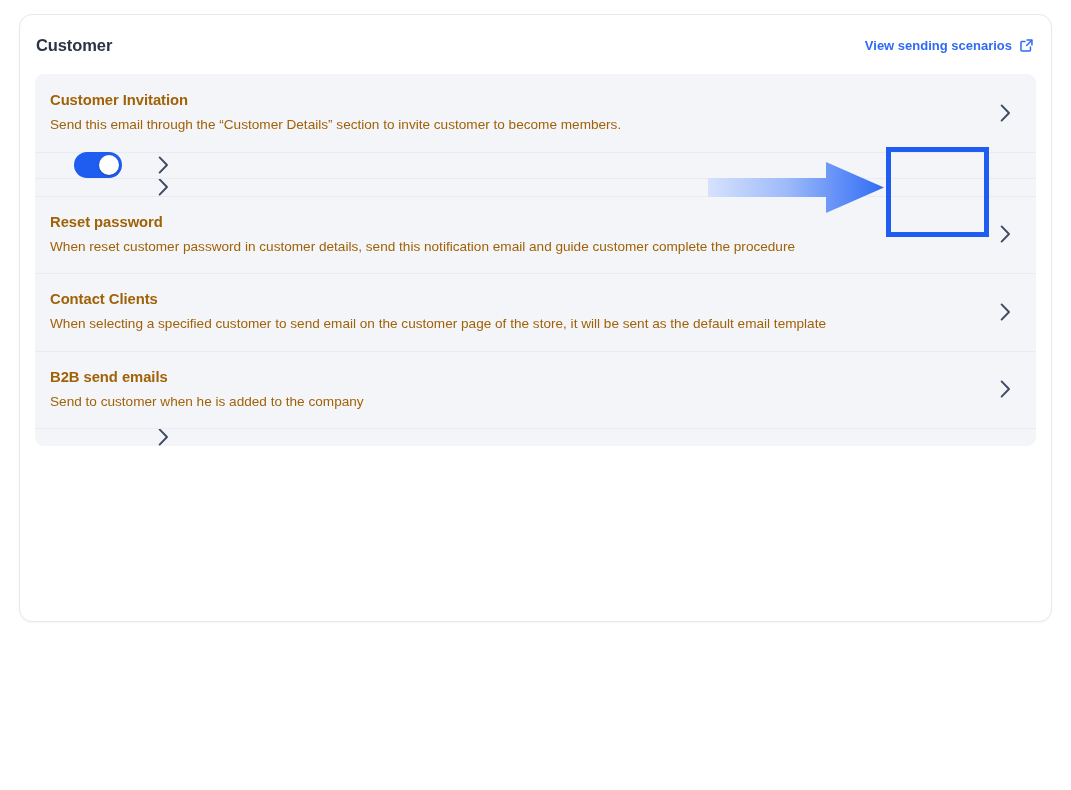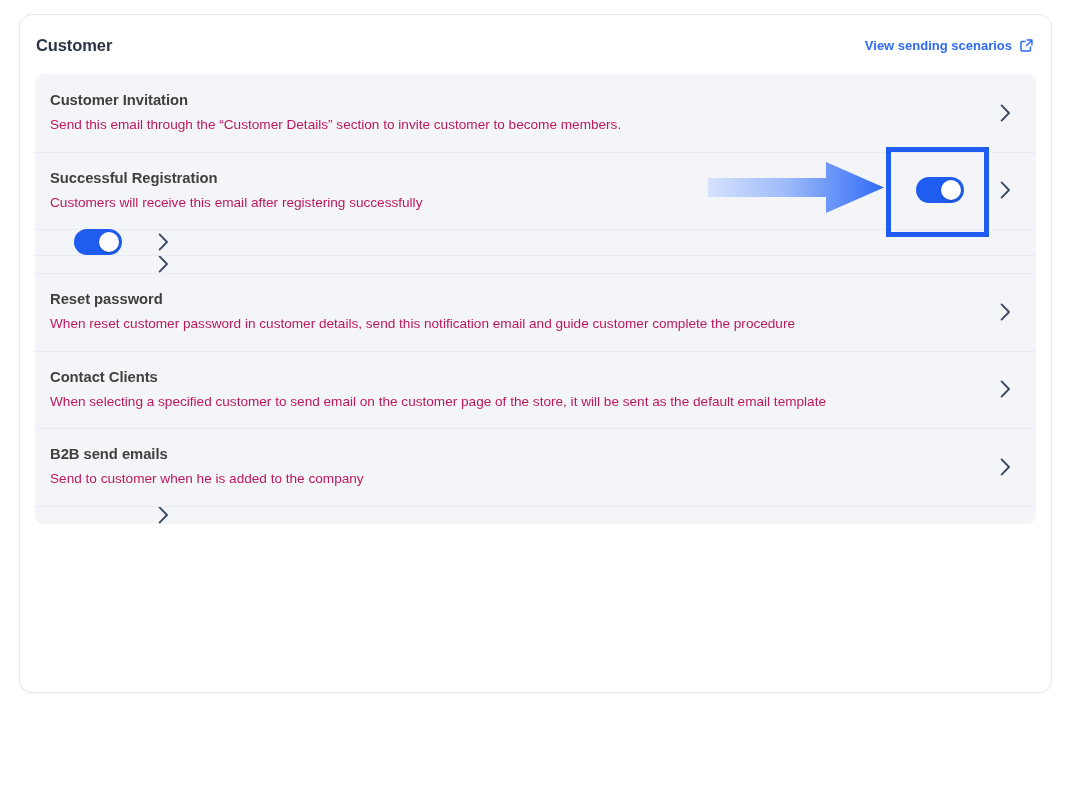--- a/index.html
+++ b/index.html
@@ -20,21 +20,21 @@
     height: 790px;
     overflow: hidden;
   }
 
   
   .card {
     position: absolute;
     left: 19px;
     top: 14px;
     width: 1033px;
-    height: 679px;
+    height: 608px;
     background: #ffffff;
     border: 1px solid #e6e8ef;
     border-radius: 13px;
     box-shadow: 0 1px 2px rgba(16, 24, 40, 0.04);
   }
 
   
   .card-header {
     position: absolute;
     left: 0;
@@ -107,30 +107,30 @@
 
   .row-text {
     flex: 1 1 auto;
     min-width: 0;
     padding: 16px 0 16px 0;
   }
 
   .row-title {
     font-size: 14.8px;
     font-weight: 700;
-    color: #404040;
+    color: #a16207;
     line-height: 20px;
     letter-spacing: -0.05px;
     margin: 0 0 5px 0;
   }
 
   .row-desc {
     font-size: 13.6px;
     font-weight: 400;
-    color: #be185d;
+    color: #a16207;
     line-height: 20.5px;
     margin: 0;
     max-width: 845px;
   }
 
   
   .row-control {
     flex: 0 0 auto;
     width: 96px;
     display: flex;
@@ -218,36 +218,20 @@
       </a>
     </div>
 
     <div class="list-panel" id="list-panel">
         <div class="row">
           <div class="row-text">
             <div class="row-title">Customer Invitation</div>
             <div class="row-desc">Send this email through the “Customer Details” section to invite customer to become members.</div>
           </div>
           <div class="row-control"></div>
-          <div class="row-chevron">
-            <svg width="11" height="18" viewBox="0 0 11 18" fill="none" aria-hidden="true">
-              <path d="M1.6 1.4 L9 9 L1.6 16.6" stroke="#3d4a63" stroke-width="1.9" stroke-linecap="round" stroke-linejoin="round"></path>
-            </svg>
-          </div>
-        </div>
-        <div class="row">
-          <div class="row-text">
-            <div class="row-title">Successful Registration</div>
-            <div class="row-desc">Customers will receive this email after registering successfully</div>
-          </div>
-          <div class="row-control">
-            <div class="toggle on">
-              <span class="knob"></span>
-            </div>
-          </div>
           <div class="row-chevron">
             <svg width="11" height="18" viewBox="0 0 11 18" fill="none" aria-hidden="true">
               <path d="M1.6 1.4 L9 9 L1.6 16.6" stroke="#3d4a63" stroke-width="1.9" stroke-linecap="round" stroke-linejoin="round"></path>
             </svg>
           </div>
         </div>
         <div class="row">
           <div class="row-control">
             <div class="toggle on">
               <span class="knob"></span>

